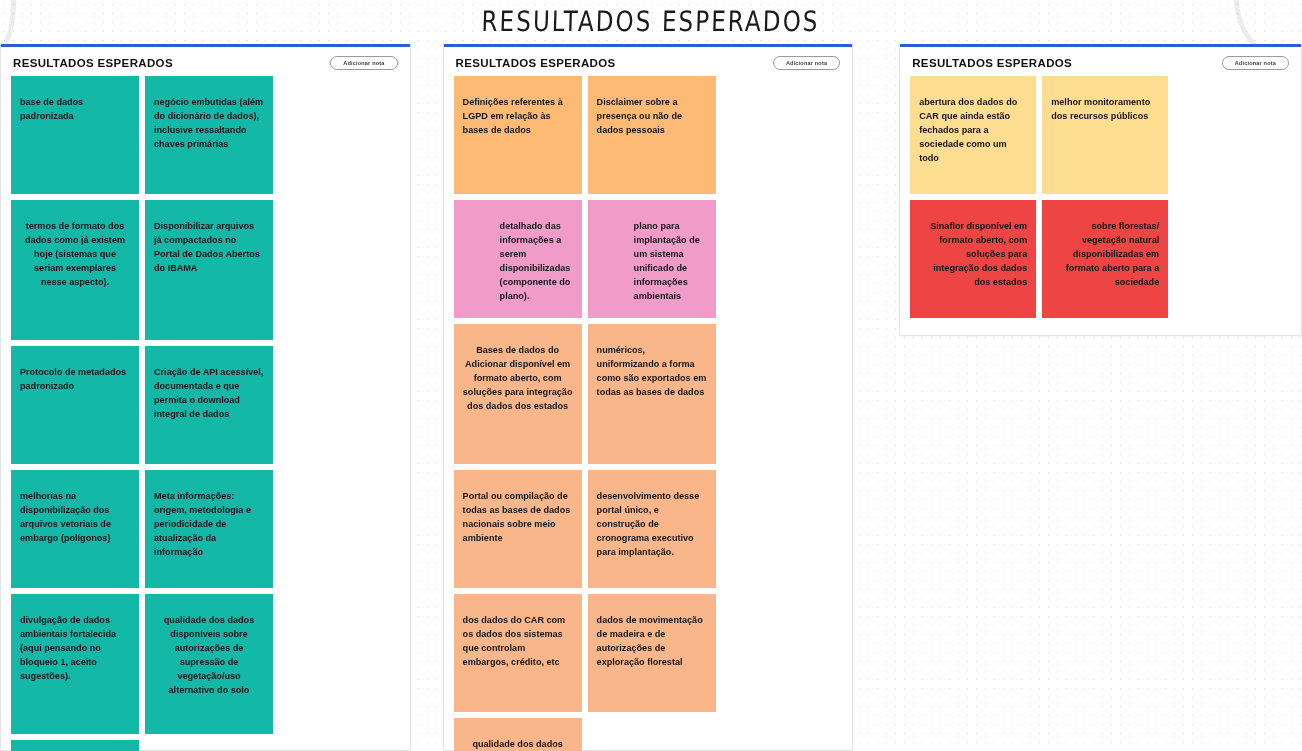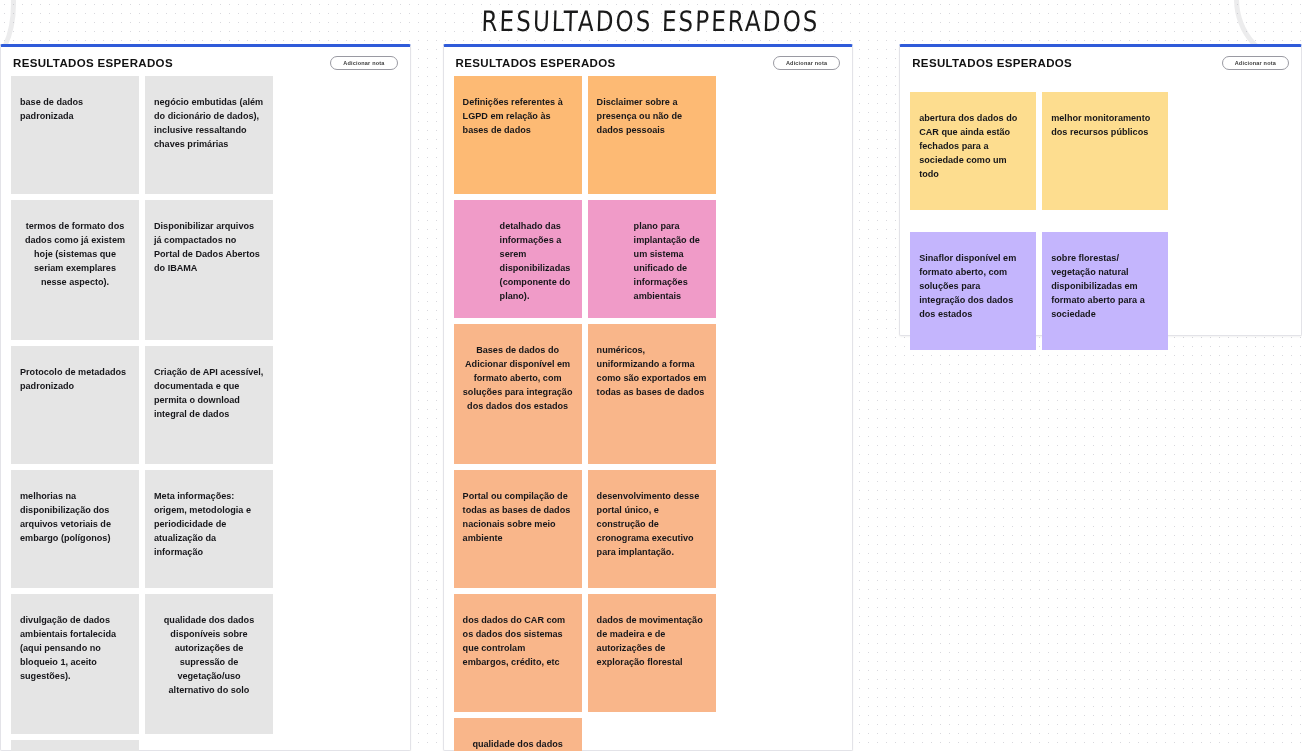--- a/index.html
+++ b/index.html
@@ -106,30 +106,30 @@
     min-height: 118px;
     padding: 19px 9px 10px 9px;
     font-size: 9.1px;
     font-weight: bold;
     line-height: 1.55;
     color: #16161a;
     overflow: hidden;
     cursor: pointer;
     word-wrap: break-word;
   }
-  .panel-3 .card { width: 126px; margin-top: 16px; }
+  .panel-3 .card { width: 126px; }
 
   .card.tall { min-height: 140px; text-align: center; }
 
-  .c-green  { background: #e5e5e5; }
+  .c-green  { background: #14b8a6; }
   .c-purple { background: #fdba74; }
   .c-pink   { background: #f09bc8; padding-left: 46px; }
   .c-orange { background: #f9b68a; }
   .c-yellow { background: #fddd8f; }
-  .c-blue   { background: #c4b5fd; }
+  .c-blue   { background: #ef4444; text-align: right; }
 </style>
 </head>
 <body>
 
 <div class="corner-blob left"></div>
 <div class="corner-blob right"></div>
 
 <div class="page-title">RESULTADOS ESPERADOS</div>
 
 <div class="board" id="board">

